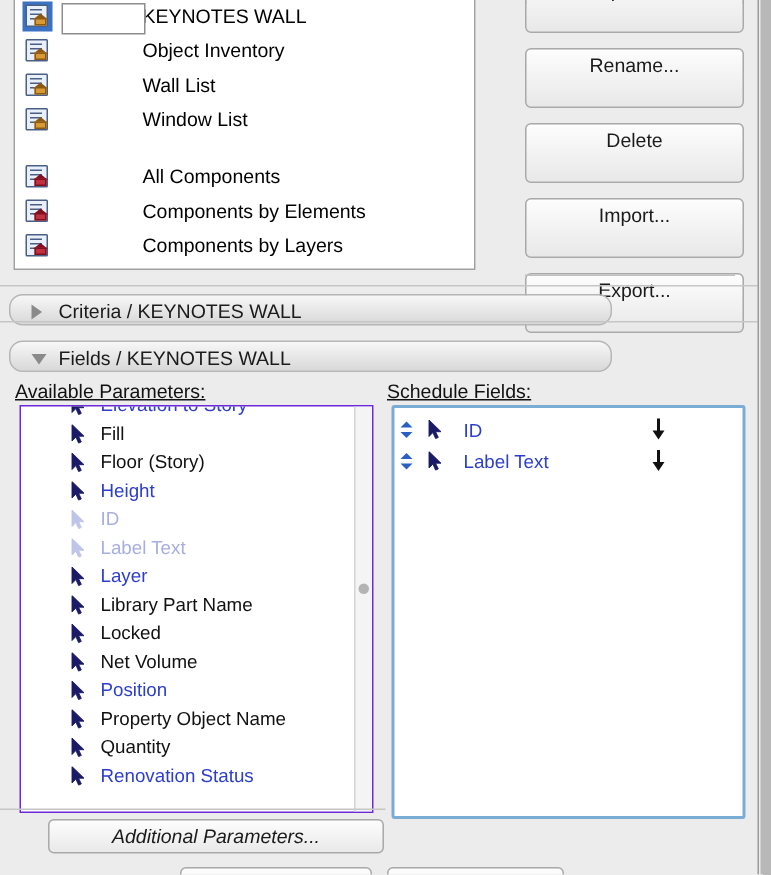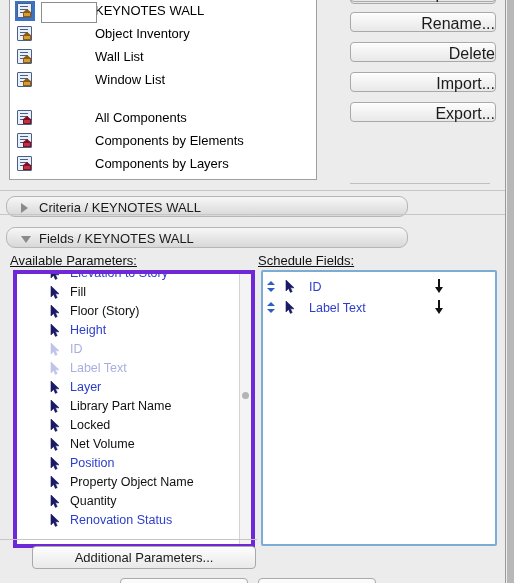--- a/index.html
+++ b/index.html
@@ -41,22 +41,22 @@
   .houseicon i{position:absolute;left:0;top:3px;width:8px;height:5px;background:#d99a33;
     border:1px solid #8a5a12;box-sizing:border-box;}
   .houseicon b{position:absolute;left:-1px;top:0px;width:0;height:0;
     border-left:5px solid transparent;border-right:5px solid transparent;
     border-bottom:4px solid #8a5a12;}
   .houseicon.red i{background:#c03040;border-color:#801020;}
   .houseicon.red b{border-bottom-color:#801020;}
 
   
   .btn-col{position:absolute;left:350px;top:-18px;width:146px;}
-  .pbtn{display:block;width:146px;height:20px;line-height:22px;text-align:right;
-    font-size:16px;color:#1b1b1b;
+  .pbtn{display:block;width:146px;height:40px;line-height:22px;text-align:center;
+    font-size:13px;color:#1b1b1b;
     background:linear-gradient(#fdfdfd,#e8e8e8);
     border:1px solid #a9a9a9;border-radius:4px;
     box-shadow:0 1px 0 rgba(255,255,255,.8) inset;
     margin-bottom:10px;box-sizing:border-box;cursor:default;}
   .sep-line{position:absolute;left:350px;top:183px;width:140px;height:1px;background:#c0c0c0;}
 
   
   .acc{position:absolute;left:6px;width:402px;height:21px;
     background:linear-gradient(#f7f7f7,#d8d8d8);
     border:1px solid #b6b6b6;border-radius:9px;box-sizing:border-box;}
@@ -69,21 +69,21 @@
   #acc-criteria{top:196px;}
   #acc-fields{top:227px;}
   .acc-div{position:absolute;left:0;top:190px;width:506px;height:1px;background:#c6c6c6;}
   .acc-div2{position:absolute;left:0;top:214px;width:506px;height:1px;background:#c6c6c6;}
 
   
   .lbl{position:absolute;font-size:13px;color:#111;text-decoration:underline;}
   #lbl-avail{left:10px;top:253px;}
   #lbl-sched{left:258px;top:253px;}
 
-  .listbox{position:absolute;background:#fff;border:4px solid #6d28d9;overflow:hidden;}
+  .listbox{position:absolute;background:#fff;border:1px solid #6d28d9;overflow:hidden;}
   #avail-box{left:13px;top:270px;width:234px;height:270px;}
   #sched-box{left:261px;top:270px;width:232px;height:272px;
     border:2px solid #7aacd6;border-radius:2px;}
 
   .param-list{position:absolute;left:0;top:-10px;width:100%;}
   .prow{height:19px;line-height:19px;display:flex;align-items:center;white-space:nowrap;}
   .prow .cur{width:12px;height:13px;margin-left:33px;flex:none;position:relative;}
   .prow .ptxt{margin-left:8px;font-size:12.5px;}
   .prow.blue .ptxt{color:#2c3ecb;}
   .prow.black .ptxt{color:#111;}
@@ -109,21 +109,21 @@
   
   .vscroll{position:absolute;right:0;top:0;width:11px;height:100%;background:#f4f4f4;
     border-left:1px solid #d4d4d4;}
   .vscroll .vthumb{position:absolute;left:2px;top:118px;width:7px;height:7px;
     background:#b4b4b4;border-radius:4px;}
 
   
   #btn-addparams{position:absolute;left:32px;top:546px;width:224px;height:23px;
     line-height:21px;text-align:center;font-size:13px;color:#1b1b1b;
     background:linear-gradient(#fdfdfd,#e9e9e9);
-    border:1px solid #a9a9a9;border-radius:4px;box-sizing:border-box;cursor:default;}
+    border:1px solid #a9a9a9;border-radius:4px;box-sizing:border-box;cursor:default;font-style:italic;}
   .bottom-div{position:absolute;left:0;top:539px;width:257px;height:1px;background:#c6c6c6;}
   .cut-btn{position:absolute;top:578px;height:14px;
     background:linear-gradient(#fdfdfd,#f0f0f0);
     border:1px solid #a9a9a9;border-top-left-radius:4px;border-top-right-radius:4px;
     box-sizing:border-box;}
   #cut-btn-1{left:120px;width:128px;}
   #cut-btn-2{left:258px;width:118px;}
   
   #cut-top{position:absolute;left:350px;top:-14px;width:146px;height:18px;
     background:linear-gradient(#fdfdfd,#e8e8e8);

